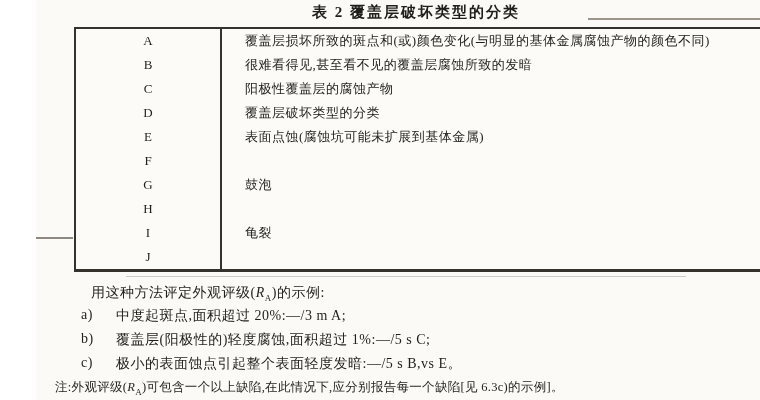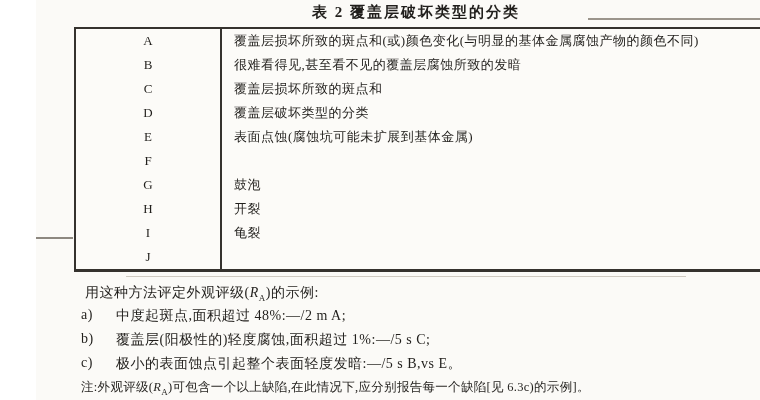--- a/index.html
+++ b/index.html
@@ -20,36 +20,36 @@
     background:#fcfbf8;
   }
   .t-row { flex:1; display:flex; align-items:stretch; }
   .cell-code {
     width:146px; border-right:2px solid #35322e; box-sizing:border-box;
     display:flex; align-items:center; justify-content:center;
     font-size:13px;
   }
   .cell-desc {
     flex:1; display:flex; align-items:center;
-    padding-left:12px; font-size:13px; letter-spacing:0.5px;
+    padding-left:23px; font-size:13px; letter-spacing:0.5px;
   }
   .intro {
-    position:absolute; left:49px; top:284px;
+    position:absolute; left:55px; top:284px;
     font-size:14px; letter-spacing:0.5px;
   }
   .ex-item {
     position:absolute; left:45px; display:flex;
     font-size:14px; letter-spacing:0.5px;
   }
   .ex-item .ex-label { width:35px; }
   #ex-a { top:307px; }
   #ex-b { top:331px; }
   #ex-c { top:355px; }
   .note {
-    position:absolute; left:45px; top:379px;
+    position:absolute; left:19px; top:379px;
     font-size:12.5px; letter-spacing:0.3px;
   }
   .sym { font-style:italic; }
   sub { font-size:9px; line-height:0; }
   .artifact { position:absolute; }
   #artifact-top    { left:552px; top:18px;  width:206px; height:2px; background:#9b958c; }
   #artifact-left   { left:0;     top:237px; width:37px;  height:2px; background:#8d8880; }
   #artifact-bottom { left:90px;  top:276px; width:560px; height:1px; background:#cfcac1; }
 </style>
 </head>
@@ -67,55 +67,54 @@
     <div class="t-row">
       <div class="cell-code">A</div>
       <div class="cell-desc">覆盖层损坏所致的斑点和(或)颜色变化(与明显的基体金属腐蚀产物的颜色不同)</div>
     </div>
     <div class="t-row">
       <div class="cell-code">B</div>
       <div class="cell-desc">很难看得见,甚至看不见的覆盖层腐蚀所致的发暗</div>
     </div>
     <div class="t-row">
       <div class="cell-code">C</div>
-      <div class="cell-desc">覆盖层损坏所致的斑点和</div>
+      <div class="cell-desc">阳极性覆盖层的腐蚀产物</div>
     </div>
     <div class="t-row">
       <div class="cell-code">D</div>
       <div class="cell-desc">覆盖层破坏类型的分类</div>
     </div>
     <div class="t-row">
       <div class="cell-code">E</div>
       <div class="cell-desc">表面点蚀(腐蚀坑可能未扩展到基体金属)</div>
     </div>
     <div class="t-row">
       <div class="cell-code">F</div>
     </div>
     <div class="t-row">
       <div class="cell-code">G</div>
       <div class="cell-desc">鼓泡</div>
     </div>
     <div class="t-row">
       <div class="cell-code">H</div>
-      <div class="cell-desc">开裂</div>
     </div>
     <div class="t-row">
       <div class="cell-code">I</div>
       <div class="cell-desc">龟裂</div>
     </div>
     <div class="t-row">
       <div class="cell-code">J</div>
     </div>
   </div>
 
   <div class="intro"><span>用这种方法评定外观评级(</span><span class="sym">R</span><sub>A</sub><span>)的示例:</span></div>
 
   <div class="ex-item" id="ex-a">
     <span class="ex-label">a)</span>
-    <span class="ex-text">中度起斑点,面积超过 48%:—/2 m A;</span>
+    <span class="ex-text">中度起斑点,面积超过 20%:—/3 m A;</span>
   </div>
   <div class="ex-item" id="ex-b">
     <span class="ex-label">b)</span>
     <span class="ex-text">覆盖层(阳极性的)轻度腐蚀,面积超过 1%:—/5 s C;</span>
   </div>
   <div class="ex-item" id="ex-c">
     <span class="ex-label">c)</span>
     <span class="ex-text">极小的表面蚀点引起整个表面轻度发暗:—/5 s B,vs E。</span>
   </div>
 

